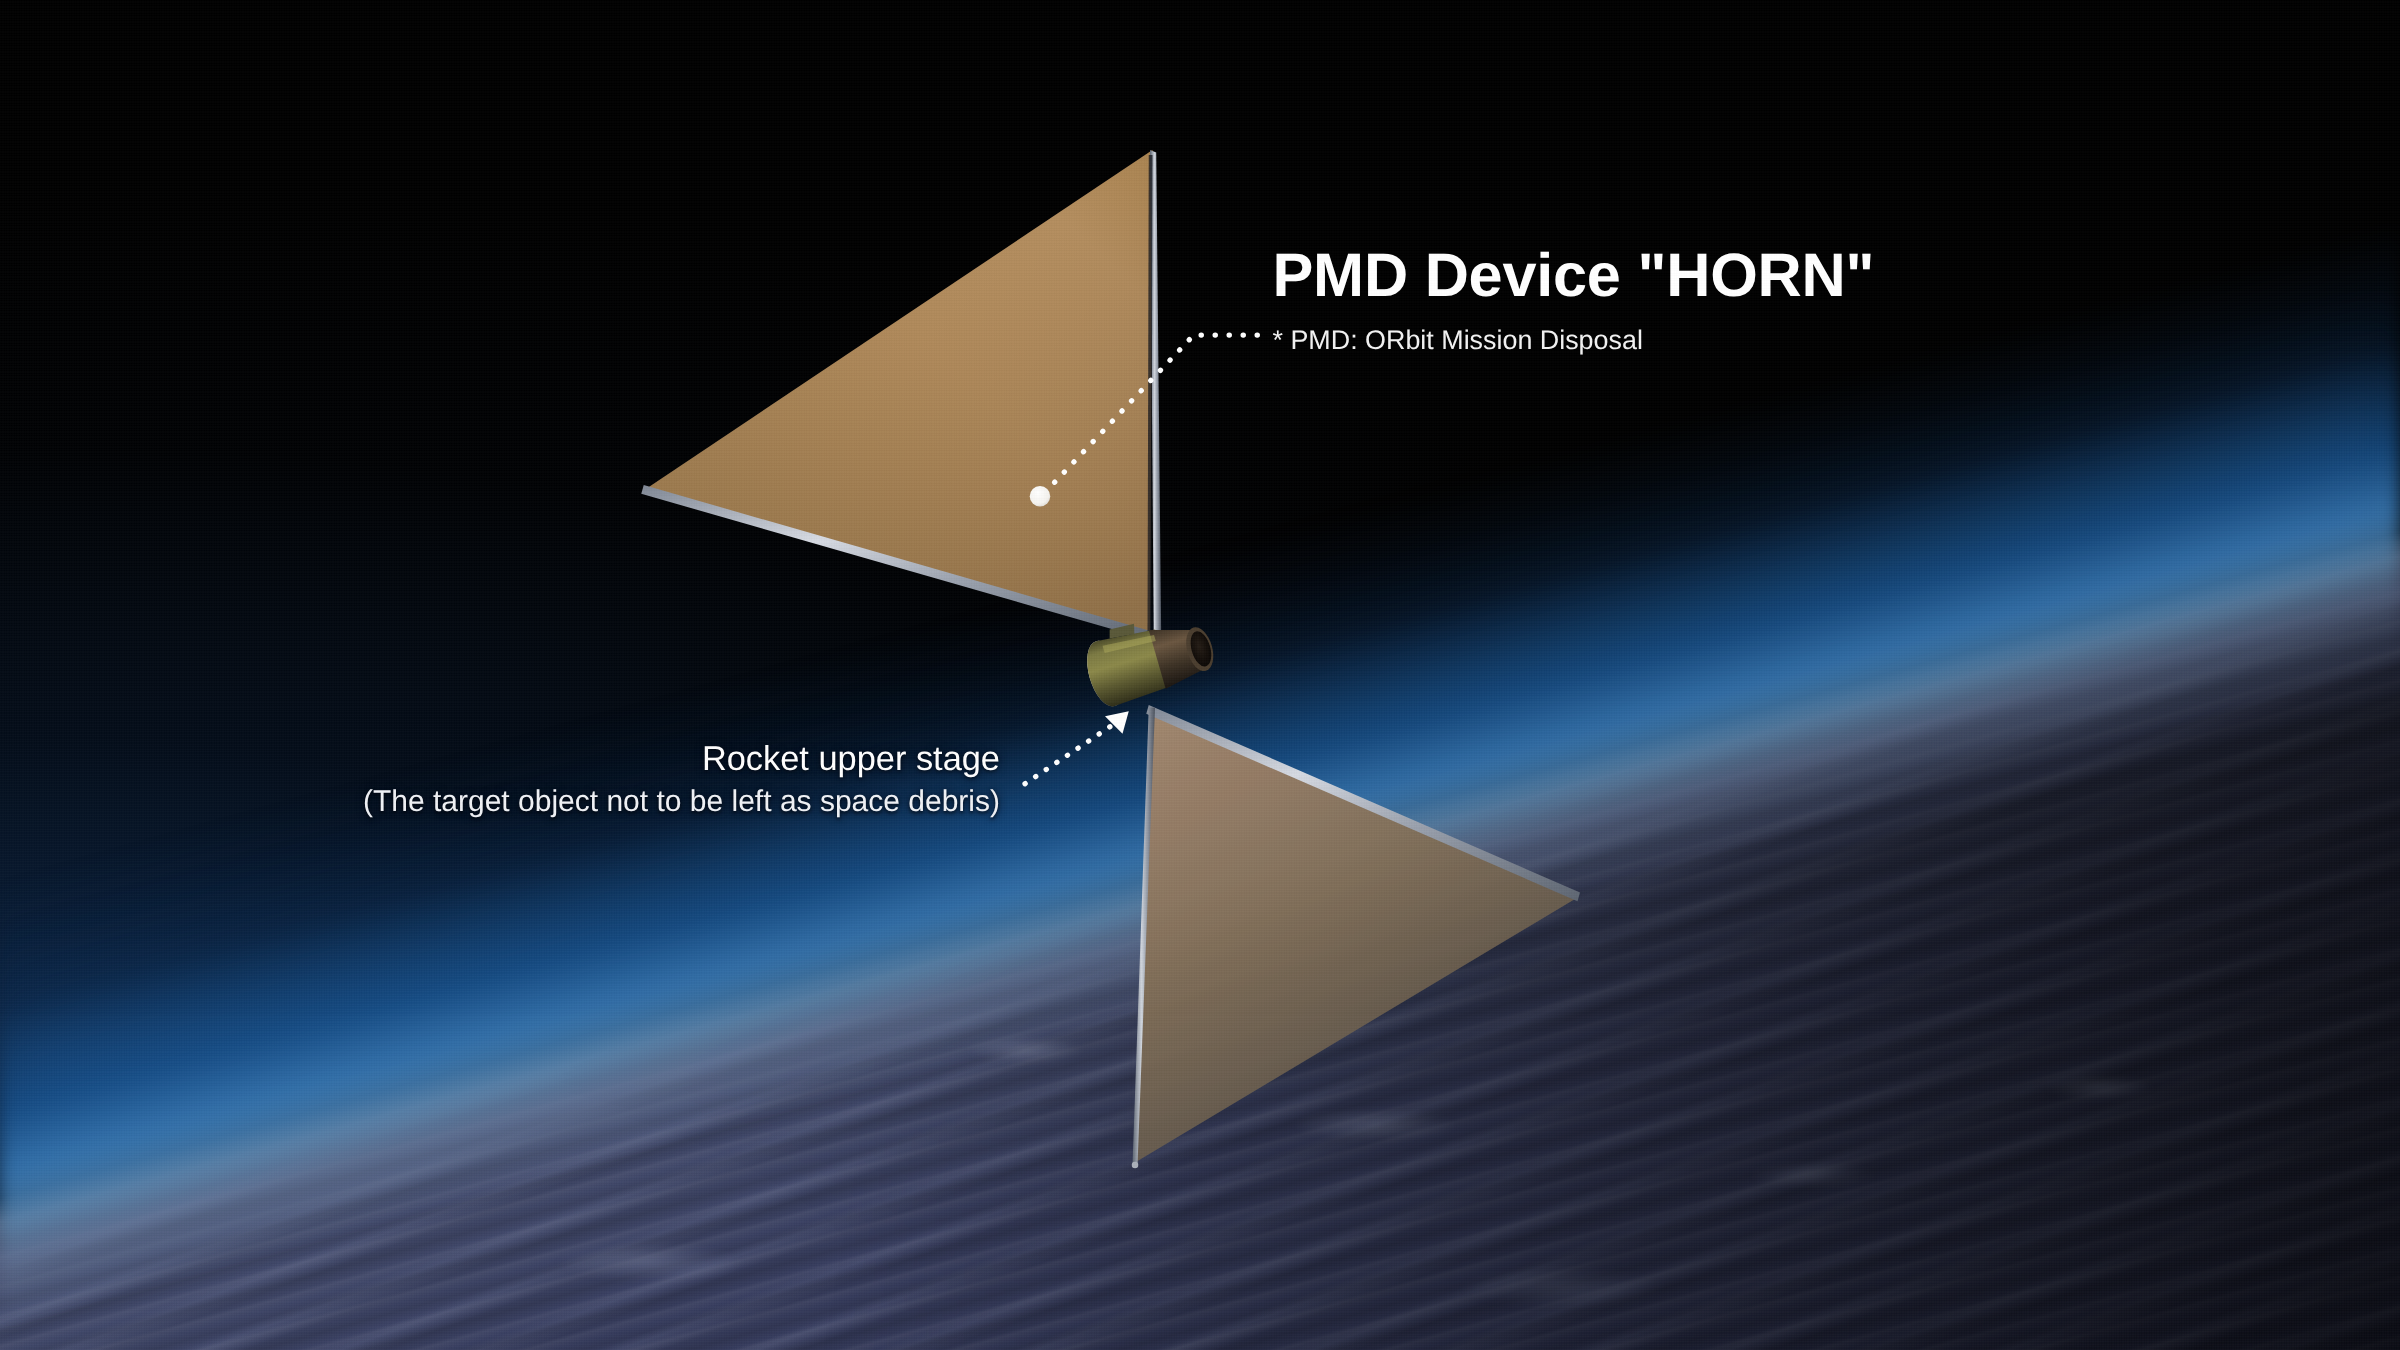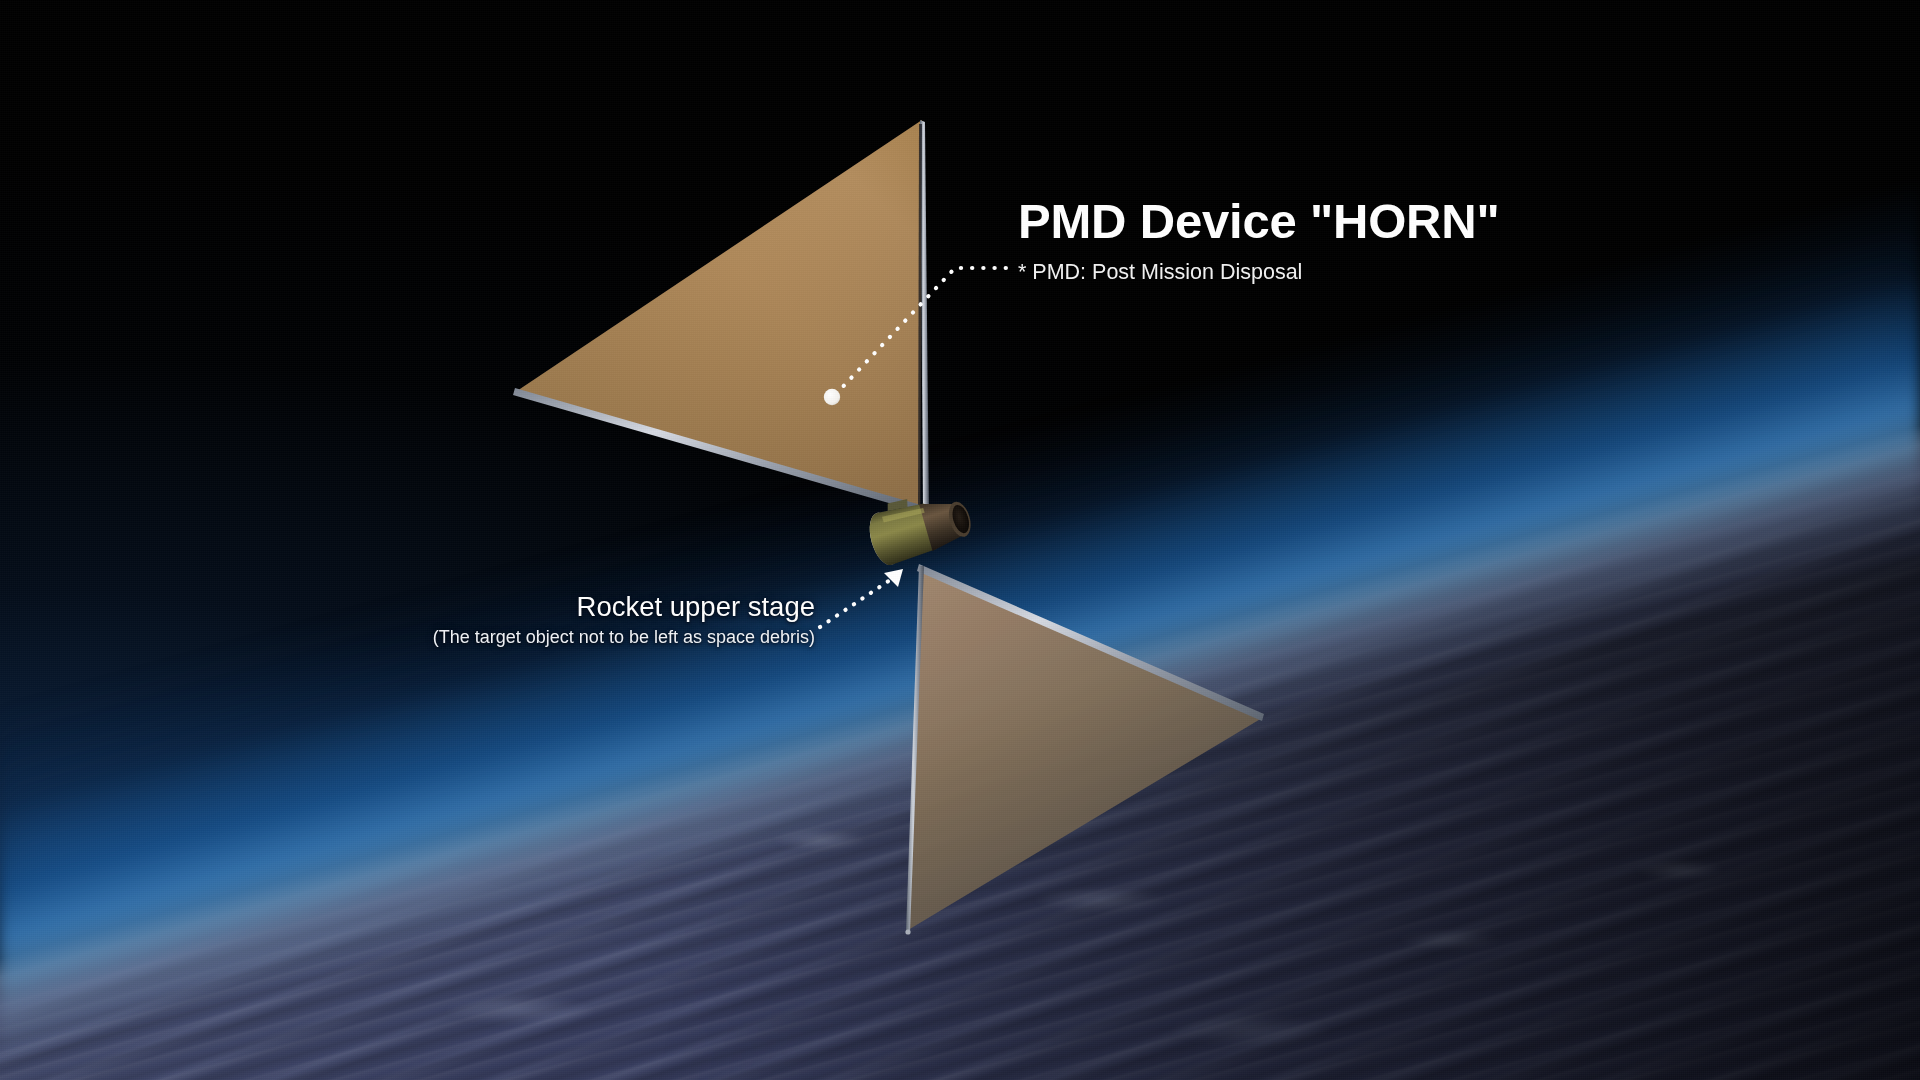--- a/index.html
+++ b/index.html
@@ -138,31 +138,31 @@
   }
   .note-line {
     font-size:21.5px;
     font-weight:400;
     line-height:1.38;
     color:#f2f2f2;
     white-space:nowrap;
   }
   #notes { margin-top:11px; }
 
-  #stage-block { left:245px; top:591px; width:570px; text-align:right; }
+  #stage-block { left:230px; top:591px; width:570px; text-align:right; }
   #stage-title {
     font-size:27.5px;
     font-weight:400;
     color:#ffffff;
     line-height:1.18;
     text-shadow:0 0 7px rgba(0,10,28,0.85), 0 1px 3px rgba(0,0,0,0.7);
     white-space:nowrap;
   }
   #stage-sub {
-    font-size:18px;
+    font-size:24px;
     font-weight:400;
     color:#f0f2f6;
     line-height:1.3;
     margin-top:3px;
     text-shadow:0 0 7px rgba(0,10,28,0.85), 0 1px 3px rgba(0,0,0,0.7);
     white-space:nowrap;
   }
 </style>
 </head>
 <body>
@@ -295,21 +295,21 @@
       <g>
         <polyline points="820,627 893,578" fill="none" stroke="#ffffff" stroke-width="4.2" stroke-linecap="round" stroke-dasharray="0.2 10"></polyline>
         <polygon points="903,569 884,573 898,587" fill="#ffffff"></polygon>
       </g>
     </svg>
   </div>
 
   <div class="callout" id="title-block">
     <div id="main-title">PMD Device "HORN"</div>
     <div id="notes">
-      <div class="note-line">* PMD: Post Mission Disposal</div>
+      <div class="note-line">* PMD: ORbit Mission Disposal</div>
     </div>
   </div>
 
   <div class="callout" id="stage-block">
     <div id="stage-title">Rocket upper stage</div>
     <div id="stage-sub">(The target object not to be left as space debris)</div>
   </div>
 
   <div class="layer" id="grain"></div>
 </div>

